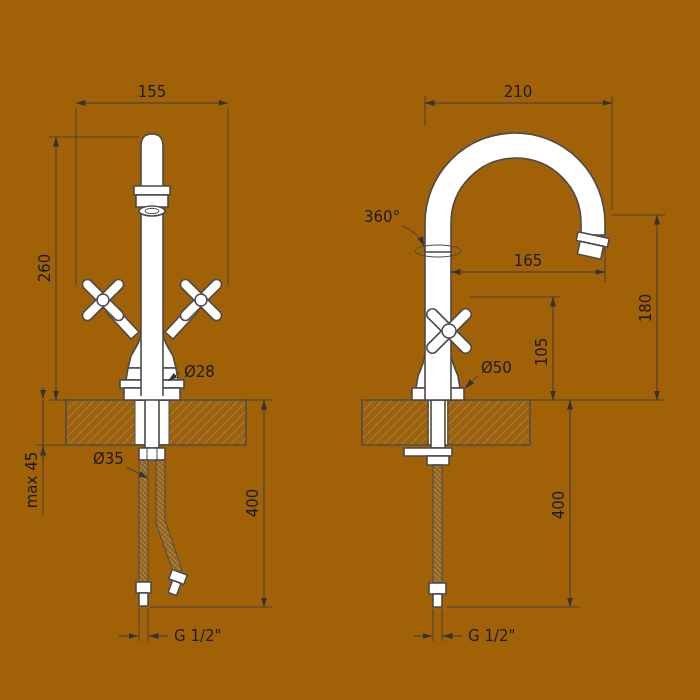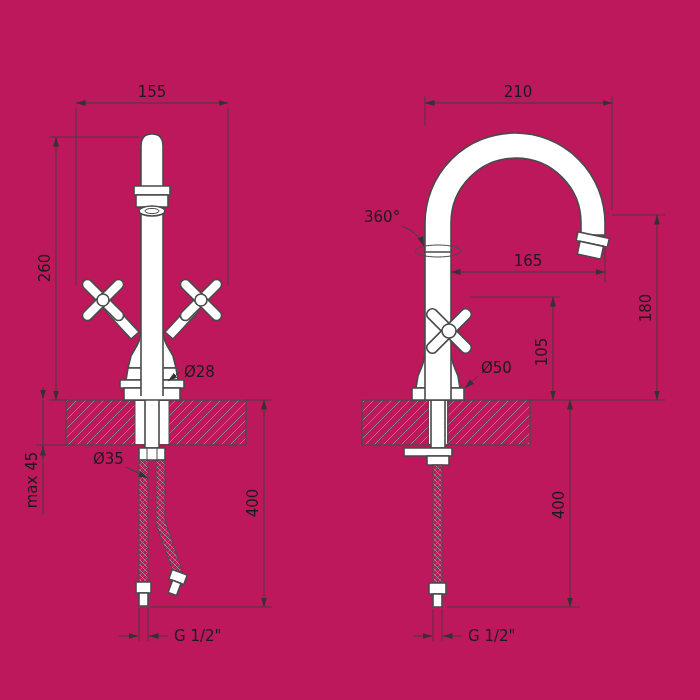--- a/index.html
+++ b/index.html
@@ -1,16 +1,16 @@
 <!DOCTYPE html>
 <html><head>
 <meta charset="utf-8">
 <style>
   html,body{margin:0;padding:0;background:#ffffff;}
-  .page{width:700px;height:700px;background:#be185d;position:relative;overflow:hidden;}
+  .page{width:700px;height:700px;background:#a16207;position:relative;overflow:hidden;}
   svg{display:block;}
   .outline{fill:#ffffff;stroke:#4a4a4a;stroke-width:1.6;stroke-linejoin:round;}
   .thin{fill:none;stroke:#4a4a4a;stroke-width:1;}
   .dim{fill:none;stroke:#3d3d3d;stroke-width:1;}
   .ext{fill:none;stroke:#3d3d3d;stroke-width:0.9;}
   .t{font-family:"DejaVu Sans", sans-serif;font-size:15px;fill:#1b1b1b;}
 </style>
 </head>
 <body>
 

